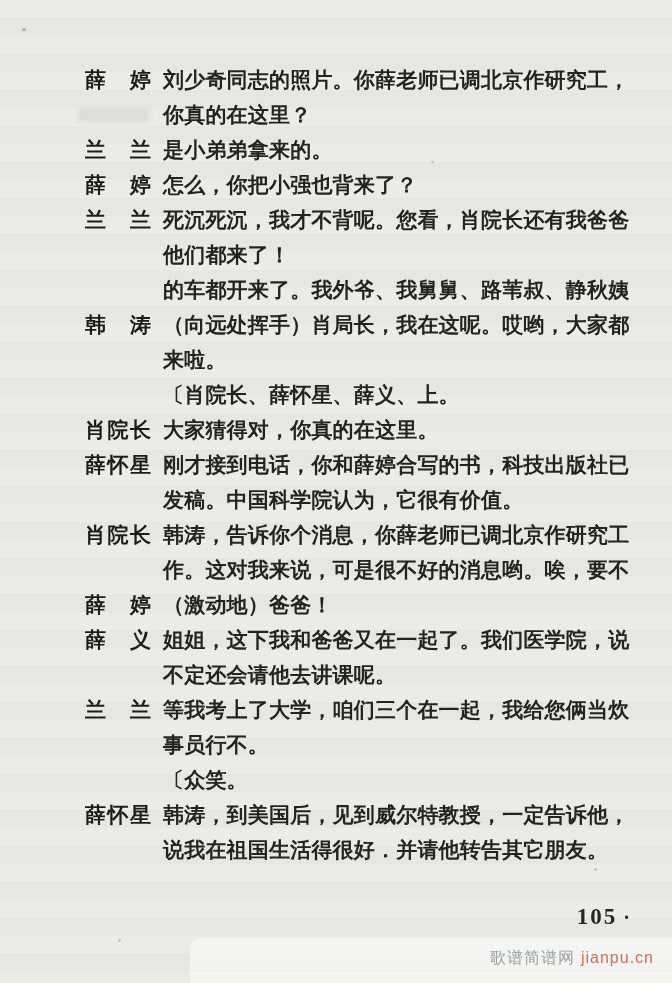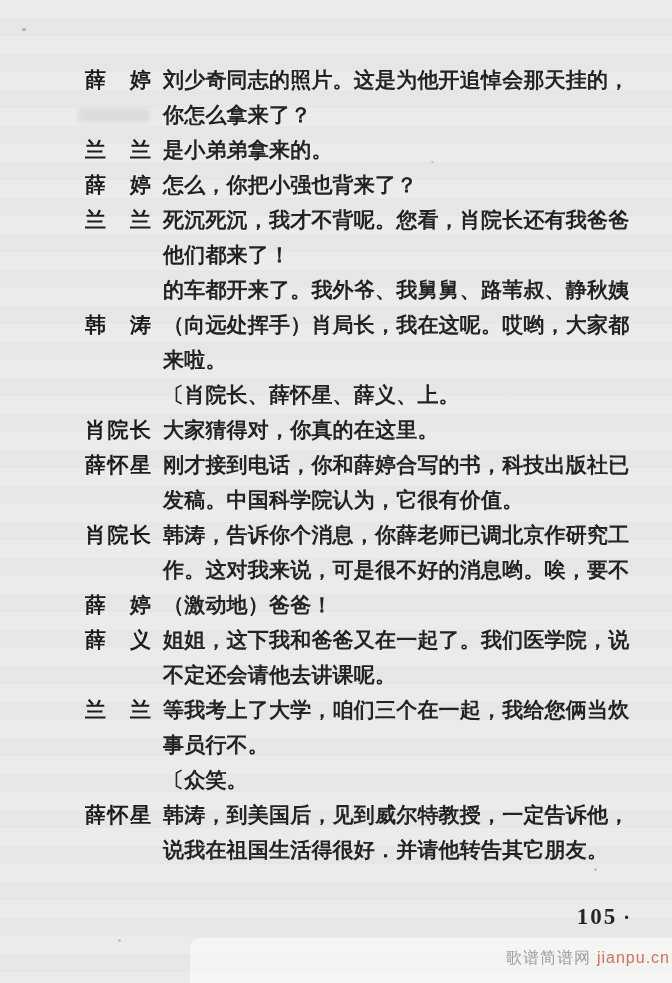--- a/index.html
+++ b/index.html
@@ -42,21 +42,21 @@
     position:absolute;top:904px;right:40px;
     font-size:23px;color:#262626;font-weight:bold;letter-spacing:2px;
   }
   .pagenum .dot{font-size:20px;margin-left:6px;}
   .wm-band{
     position:absolute;left:190px;right:0;top:938px;height:45px;
     background:rgba(251,251,250,0.6);
     border-radius:10px 0 0 0;
   }
   .watermark{
-    position:absolute;top:948px;right:2px;
+    position:absolute;top:948px;right:18px;
     font-family:"Liberation Sans","DejaVu Sans",sans-serif;
     font-size:16px;letter-spacing:1px;
   }
   .wm-name{color:var(--watermark-gray);margin-right:6px;}
   .wm-url{color:var(--watermark-red);}
   .speck{position:absolute;background:#7a7a78;border-radius:50%;opacity:0.55;}
   .s1{left:22px;top:28px;width:4px;height:3px;}
   .s2{left:431px;top:161px;width:3px;height:2px;opacity:0.35;}
   .s3{left:594px;top:868px;width:3px;height:3px;opacity:0.4;}
   .s4{left:118px;top:939px;width:3px;height:3px;opacity:0.35;}
@@ -72,25 +72,25 @@
 
   <div class="speck s1"></div>
   <div class="speck s2"></div>
   <div class="speck s3"></div>
   <div class="speck s4"></div>
   <div class="smudge"></div>
 
   <div class="script">
       <div class="line">
         <span class="speaker">薛 婷</span>
-        <span class="text">刘少奇同志的照片。这是为他开追悼会那天挂的，</span>
+        <span class="text">刘少奇同志的照片。你薛老师已调北京作研究工，</span>
       </div>
       <div class="line">
         <span class="speaker"></span>
-        <span class="text">你怎么拿来了？</span>
+        <span class="text">你真的在这里？</span>
       </div>
       <div class="line">
         <span class="speaker">兰 兰</span>
         <span class="text">是小弟弟拿来的。</span>
       </div>
       <div class="line">
         <span class="speaker">薛 婷</span>
         <span class="text">怎么，你把小强也背来了？</span>
       </div>
       <div class="line">

